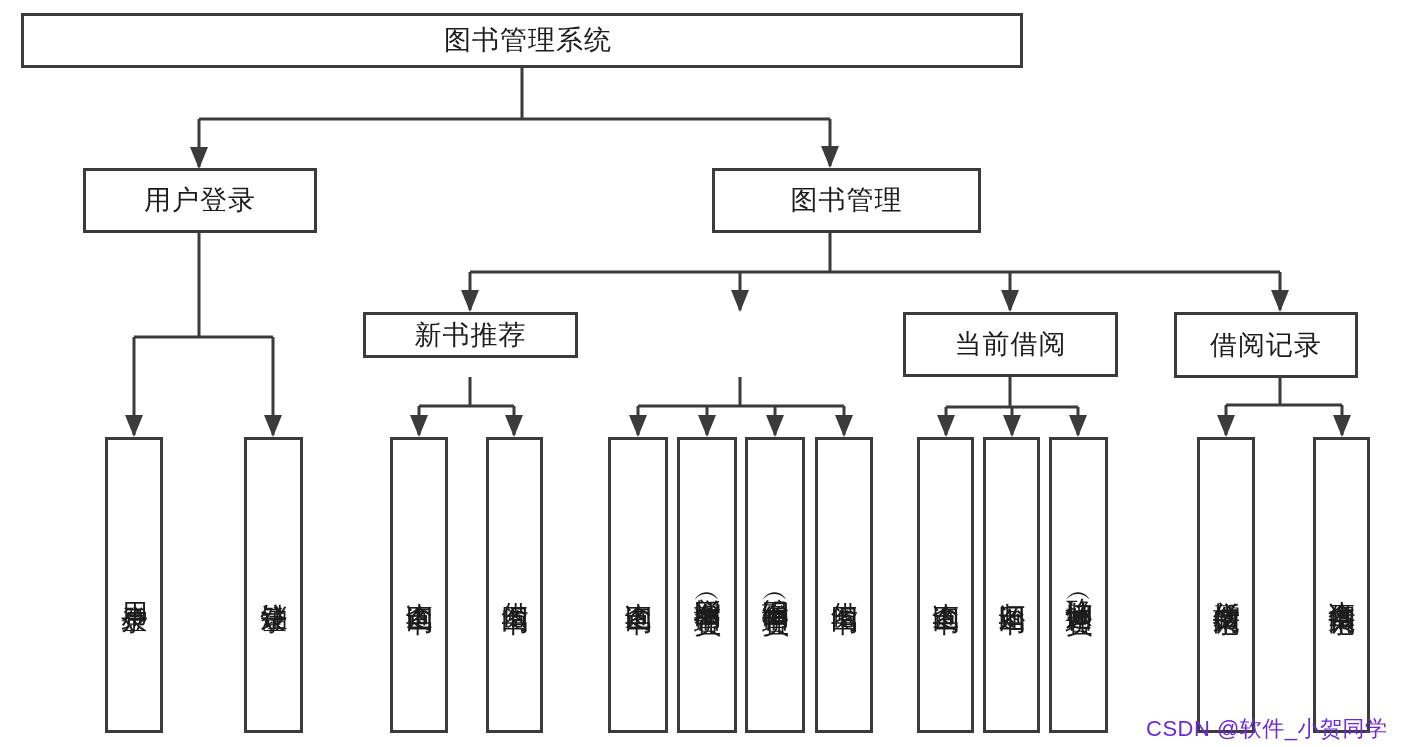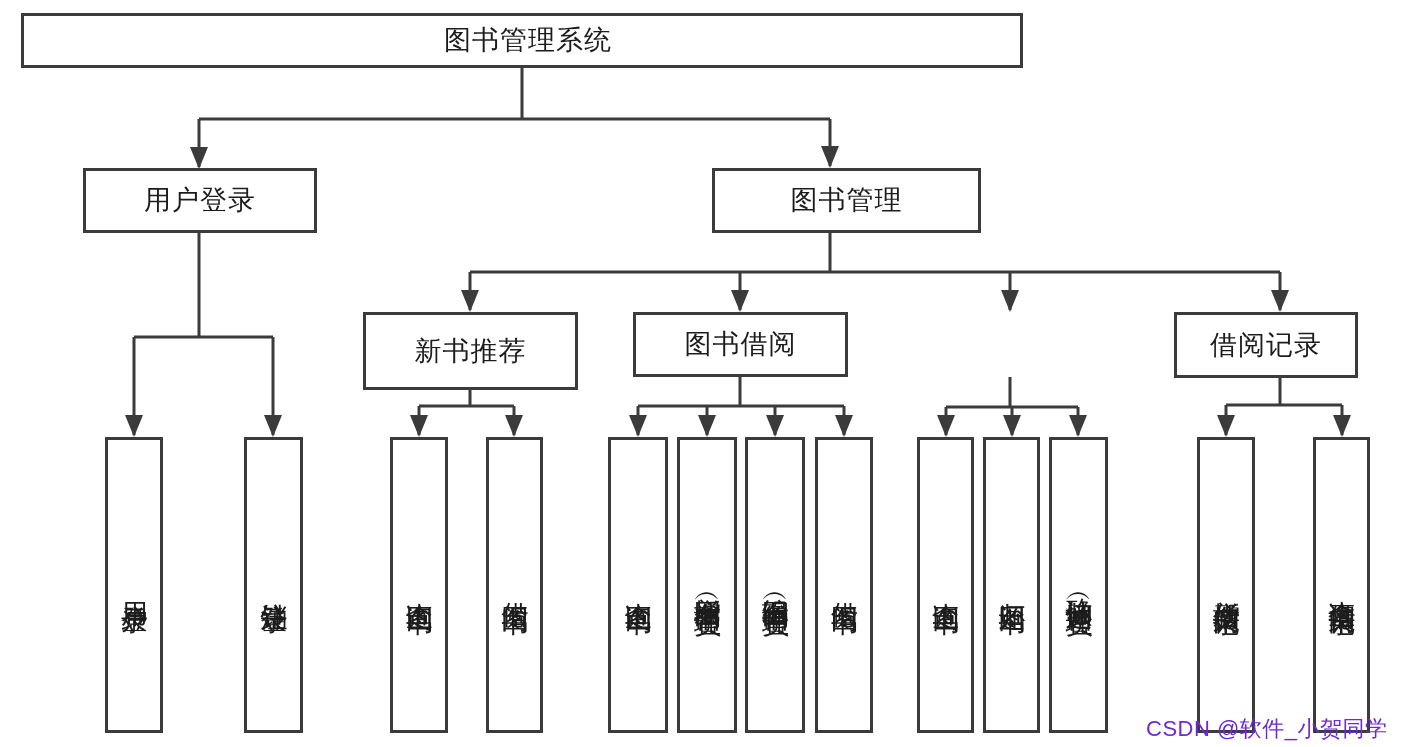--- a/index.html
+++ b/index.html
@@ -80,22 +80,22 @@
       <path class="ln ar" d="M1226,405 V435"></path>
       <path class="ln ar" d="M1342,405 V435"></path>
     </g>
   </svg>
 
   <div class="box hbox" style="left:21px; top:13px; width:1002px; height:55px;padding-left:12px;">图书管理系统</div>
 
   <div class="box hbox" style="left:83px; top:168px; width:234px; height:65px;">用户登录</div>
   <div class="box hbox" style="left:712px; top:168px; width:269px; height:65px;">图书管理</div>
 
-  <div class="box hbox" style="left:363px; top:312px; width:215px; height:78px;">新书推荐</div>
-  <div class="box hbox" style="left:633px; top:312px; width:215px; height:65px;">图书借阅</div>
+  <div class="box hbox" style="left:363px; top:312px; width:215px; height:46px;">新书推荐</div>
+  <div class="box hbox" style="left:903px; top:312px; width:215px; height:65px;">当前借阅</div>
   <div class="box hbox" style="left:1174px; top:312px; width:184px; height:66px;">借阅记录</div>
 
   <div class="box vbox" style="left:105px; top:437px; width:58px; height:296px;">用户登录</div>
   <div class="box vbox" style="left:244px; top:437px; width:59px; height:296px;">注销登录</div>
 
   <div class="box vbox" style="left:390px; top:437px; width:58px; height:296px;">查询图书</div>
   <div class="box vbox" style="left:486px; top:437px; width:57px; height:296px;">借阅图书</div>
 
   <div class="box vbox" style="left:608px; top:437px; width:60px; height:296px;">查询图书</div>
   <div class="box vbox" style="left:677px; top:437px; width:60px; height:296px;">新增图书（管理员）</div>

